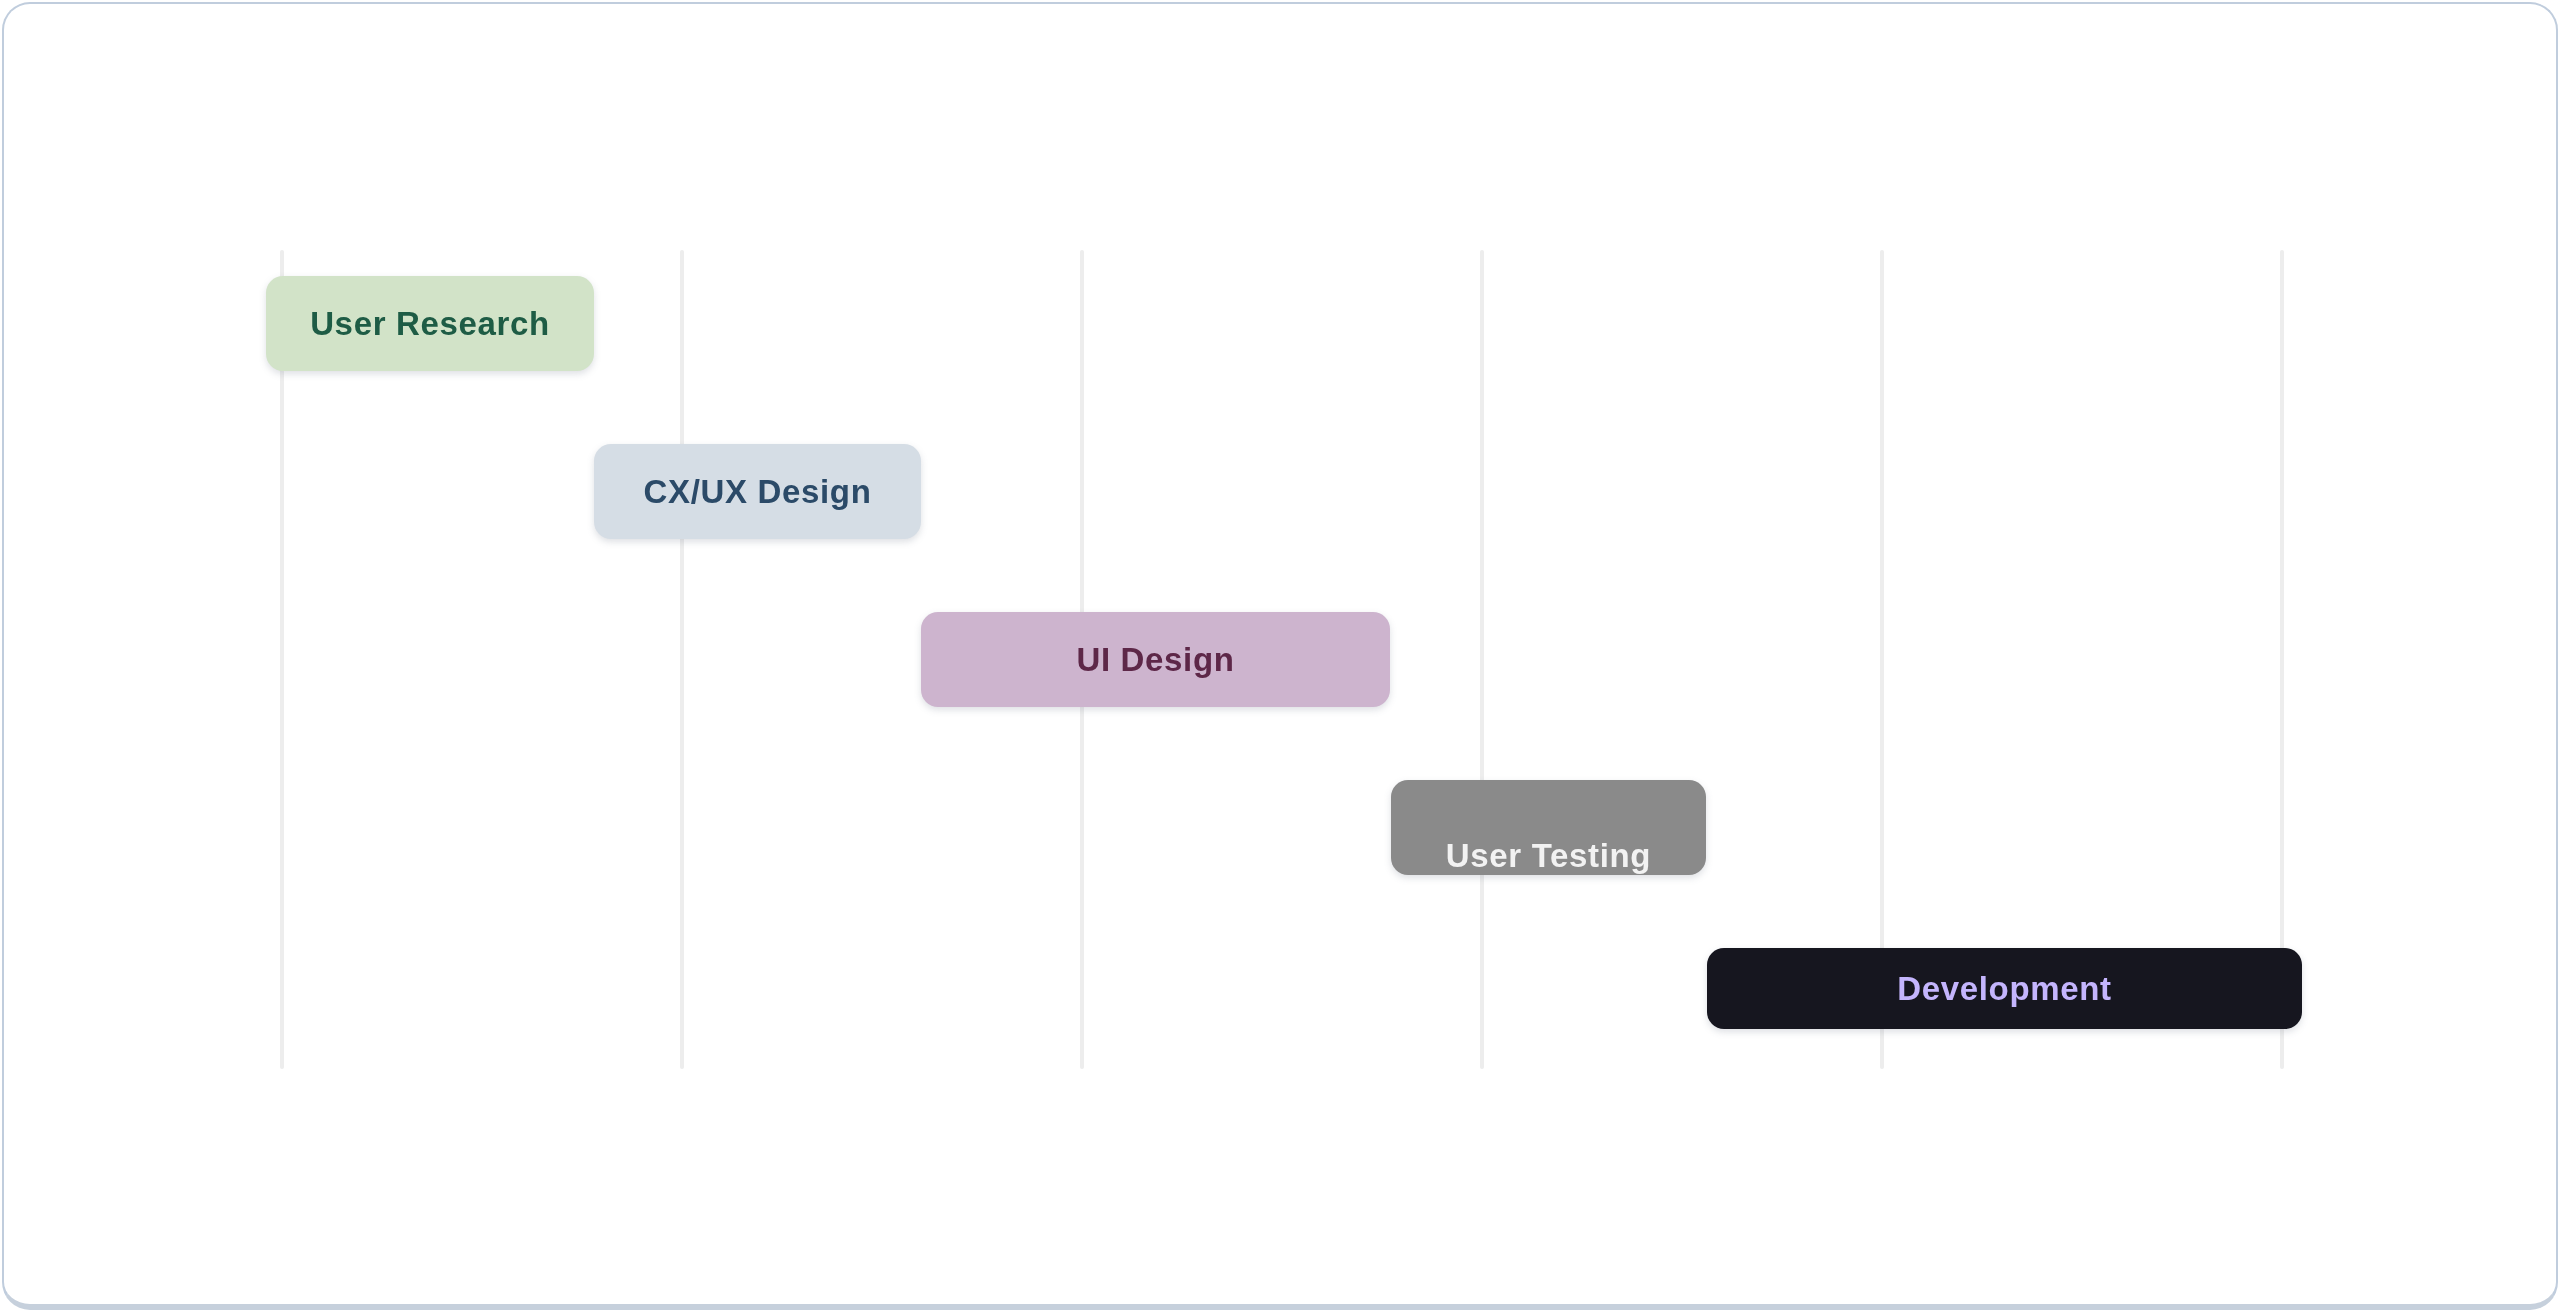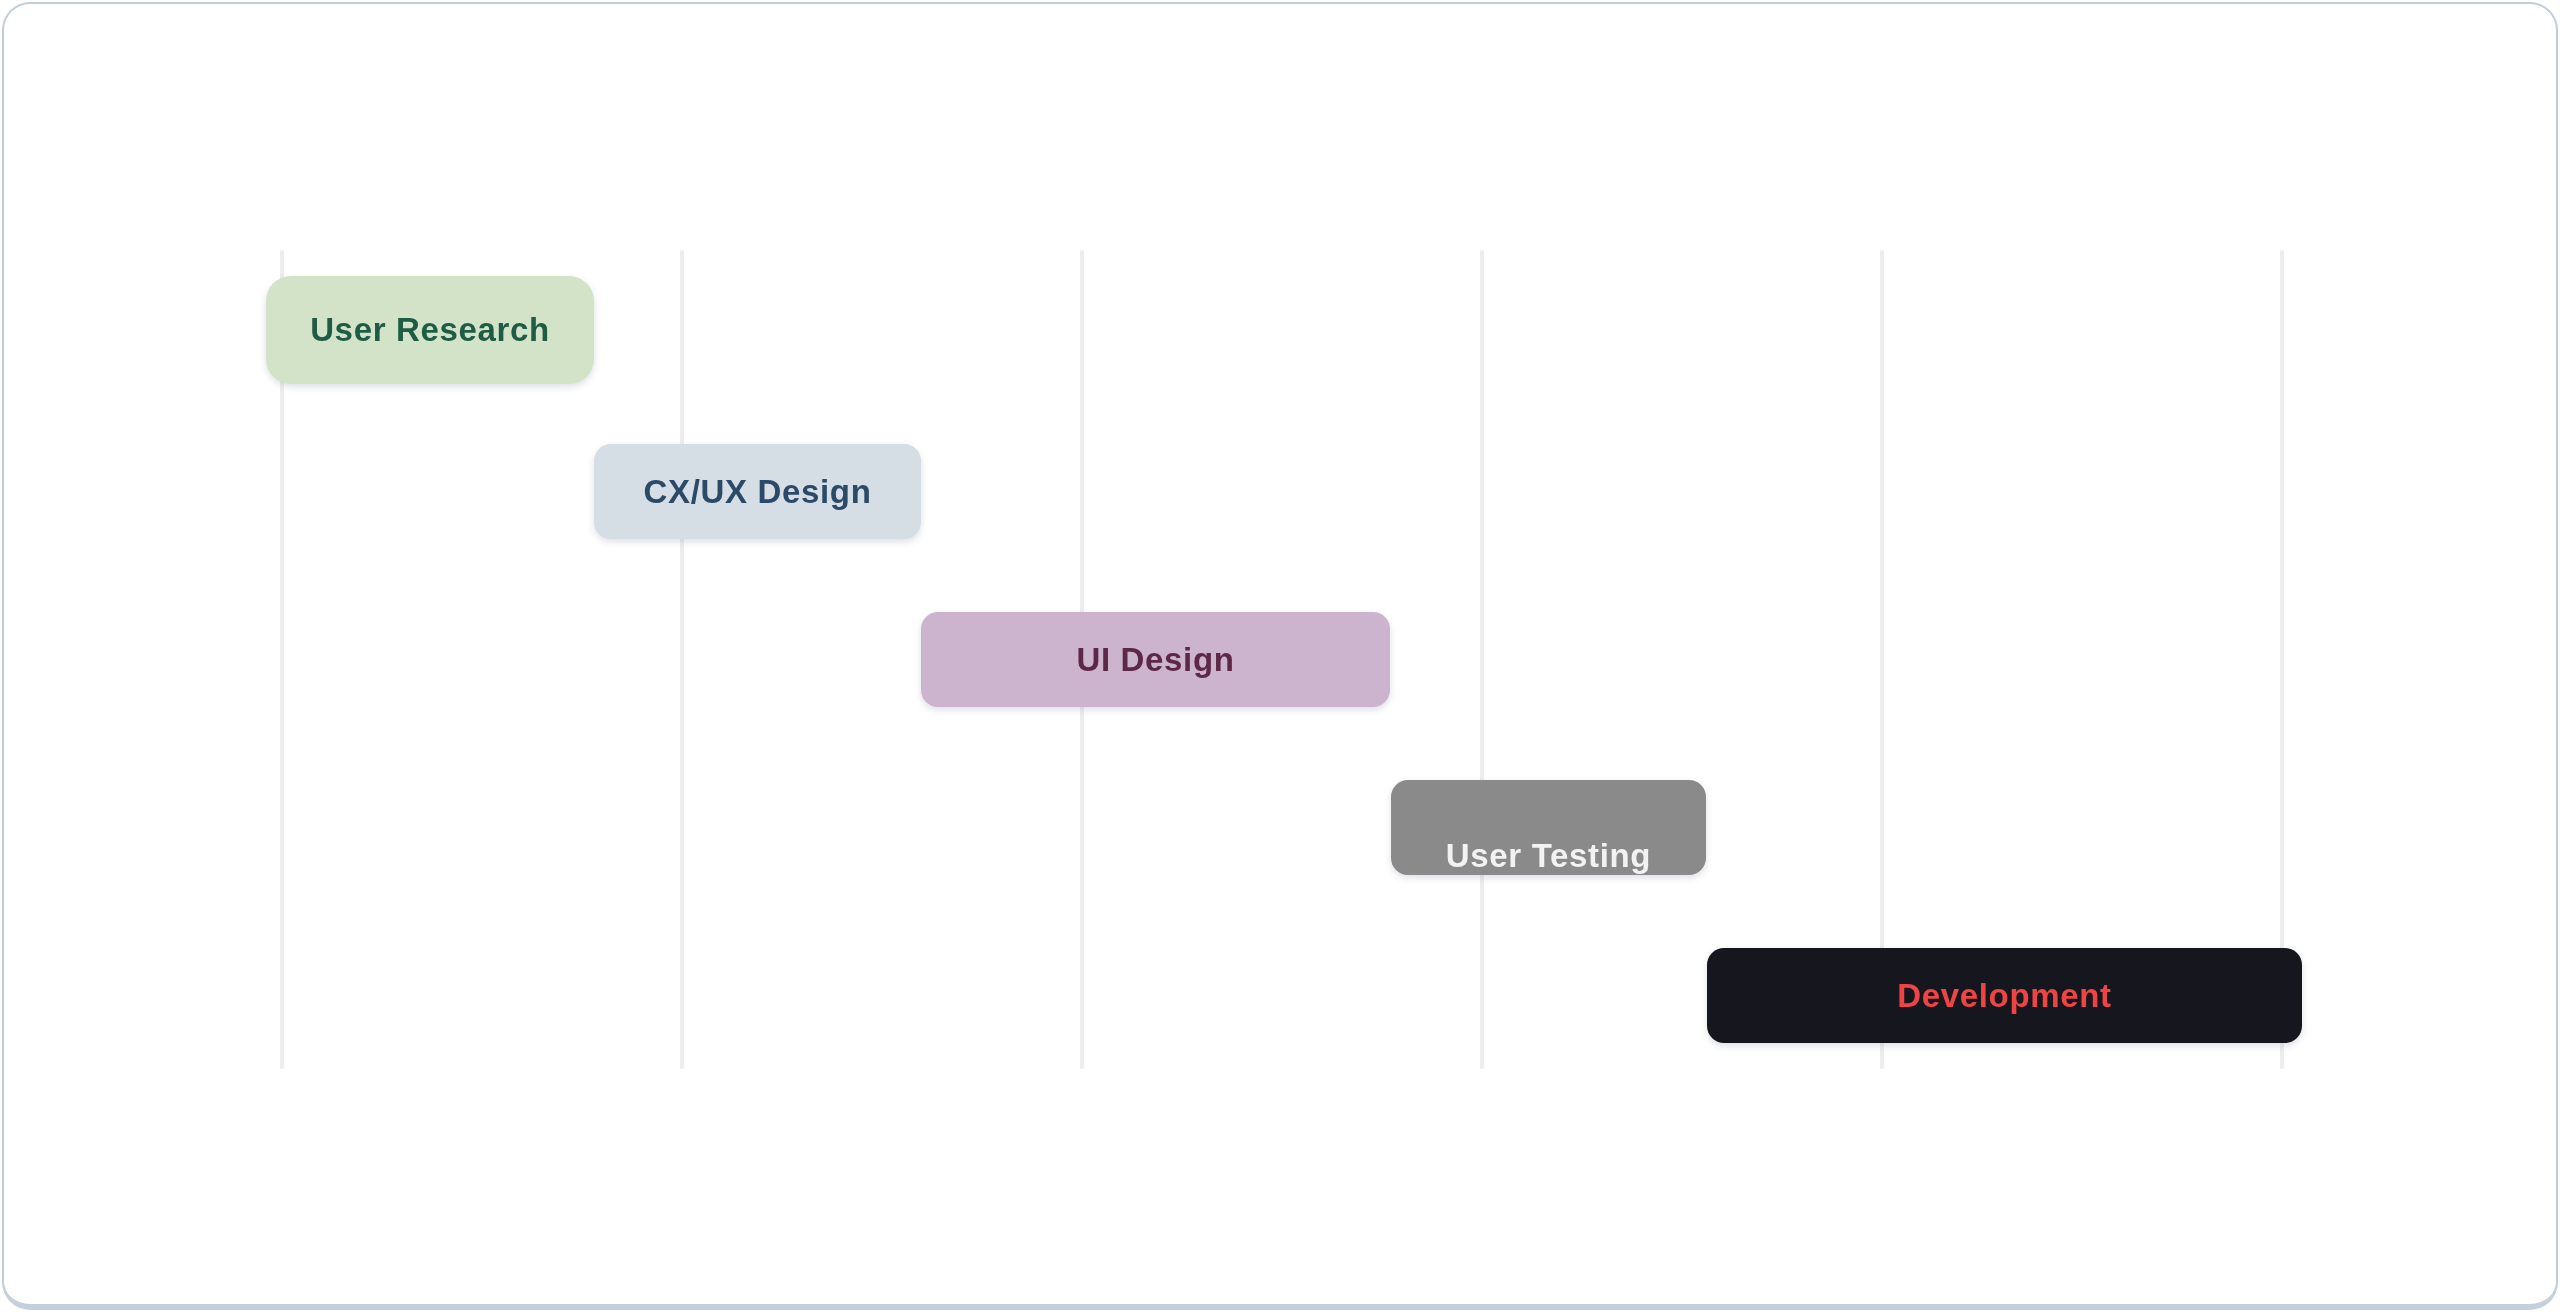--- a/index.html
+++ b/index.html
@@ -52,30 +52,30 @@
 
 <div class="stage" style="transform: scale(1);">
   <div class="card">
     <div class="plot" id="plot">
         <div class="gridline" style="left: 276px; top: 246px; width: 4px; height: 819px; background: rgb(237, 237, 237);"></div>
         <div class="gridline" style="left: 676px; top: 246px; width: 4px; height: 819px; background: rgb(237, 237, 237);"></div>
         <div class="gridline" style="left: 1076px; top: 246px; width: 4px; height: 819px; background: rgb(237, 237, 237);"></div>
         <div class="gridline" style="left: 1476px; top: 246px; width: 4px; height: 819px; background: rgb(237, 237, 237);"></div>
         <div class="gridline" style="left: 1876px; top: 246px; width: 4px; height: 819px; background: rgb(237, 237, 237);"></div>
         <div class="gridline" style="left: 2276px; top: 246px; width: 4px; height: 819px; background: rgb(237, 237, 237);"></div>
-        <div class="bar" style="left: 262px; top: 272px; width: 328px; height: 108px; background: rgb(210, 227, 200); color: rgb(30, 92, 69); border-radius: 25px;">
+        <div class="bar" style="left: 262px; top: 272px; width: 328px; height: 95px; background: rgb(210, 227, 200); color: rgb(30, 92, 69);">
           <span>User Research</span>
         </div>
         <div class="bar" style="left: 917px; top: 608px; width: 469px; height: 95px; background: rgb(205, 180, 206); color: rgb(93, 39, 72);">
           <span>UI Design</span>
         </div>
         <div class="bar" style="left: 590px; top: 440px; width: 327px; height: 95px; background: rgb(213, 221, 229); color: rgb(43, 74, 104);">
           <span>CX/UX Design</span>
         </div>
         <div class="bar" style="left: 1387px; top: 776px; width: 315px; height: 95px; background: rgb(138, 138, 138); color: rgb(242, 242, 242); align-items: flex-end;">
           <span>User Testing</span>
         </div>
-        <div class="bar" style="left: 1703px; top: 944px; width: 595px; height: 95px; background: rgb(22, 22, 31); color: #ef4444;">
+        <div class="bar" style="left: 1703px; top: 944px; width: 595px; height: 81px; background: rgb(22, 22, 31); color: #c4b5fd;">
           <span>Development</span>
         </div>
       </div>
   </div>
 </div>
 
 </body></html>

